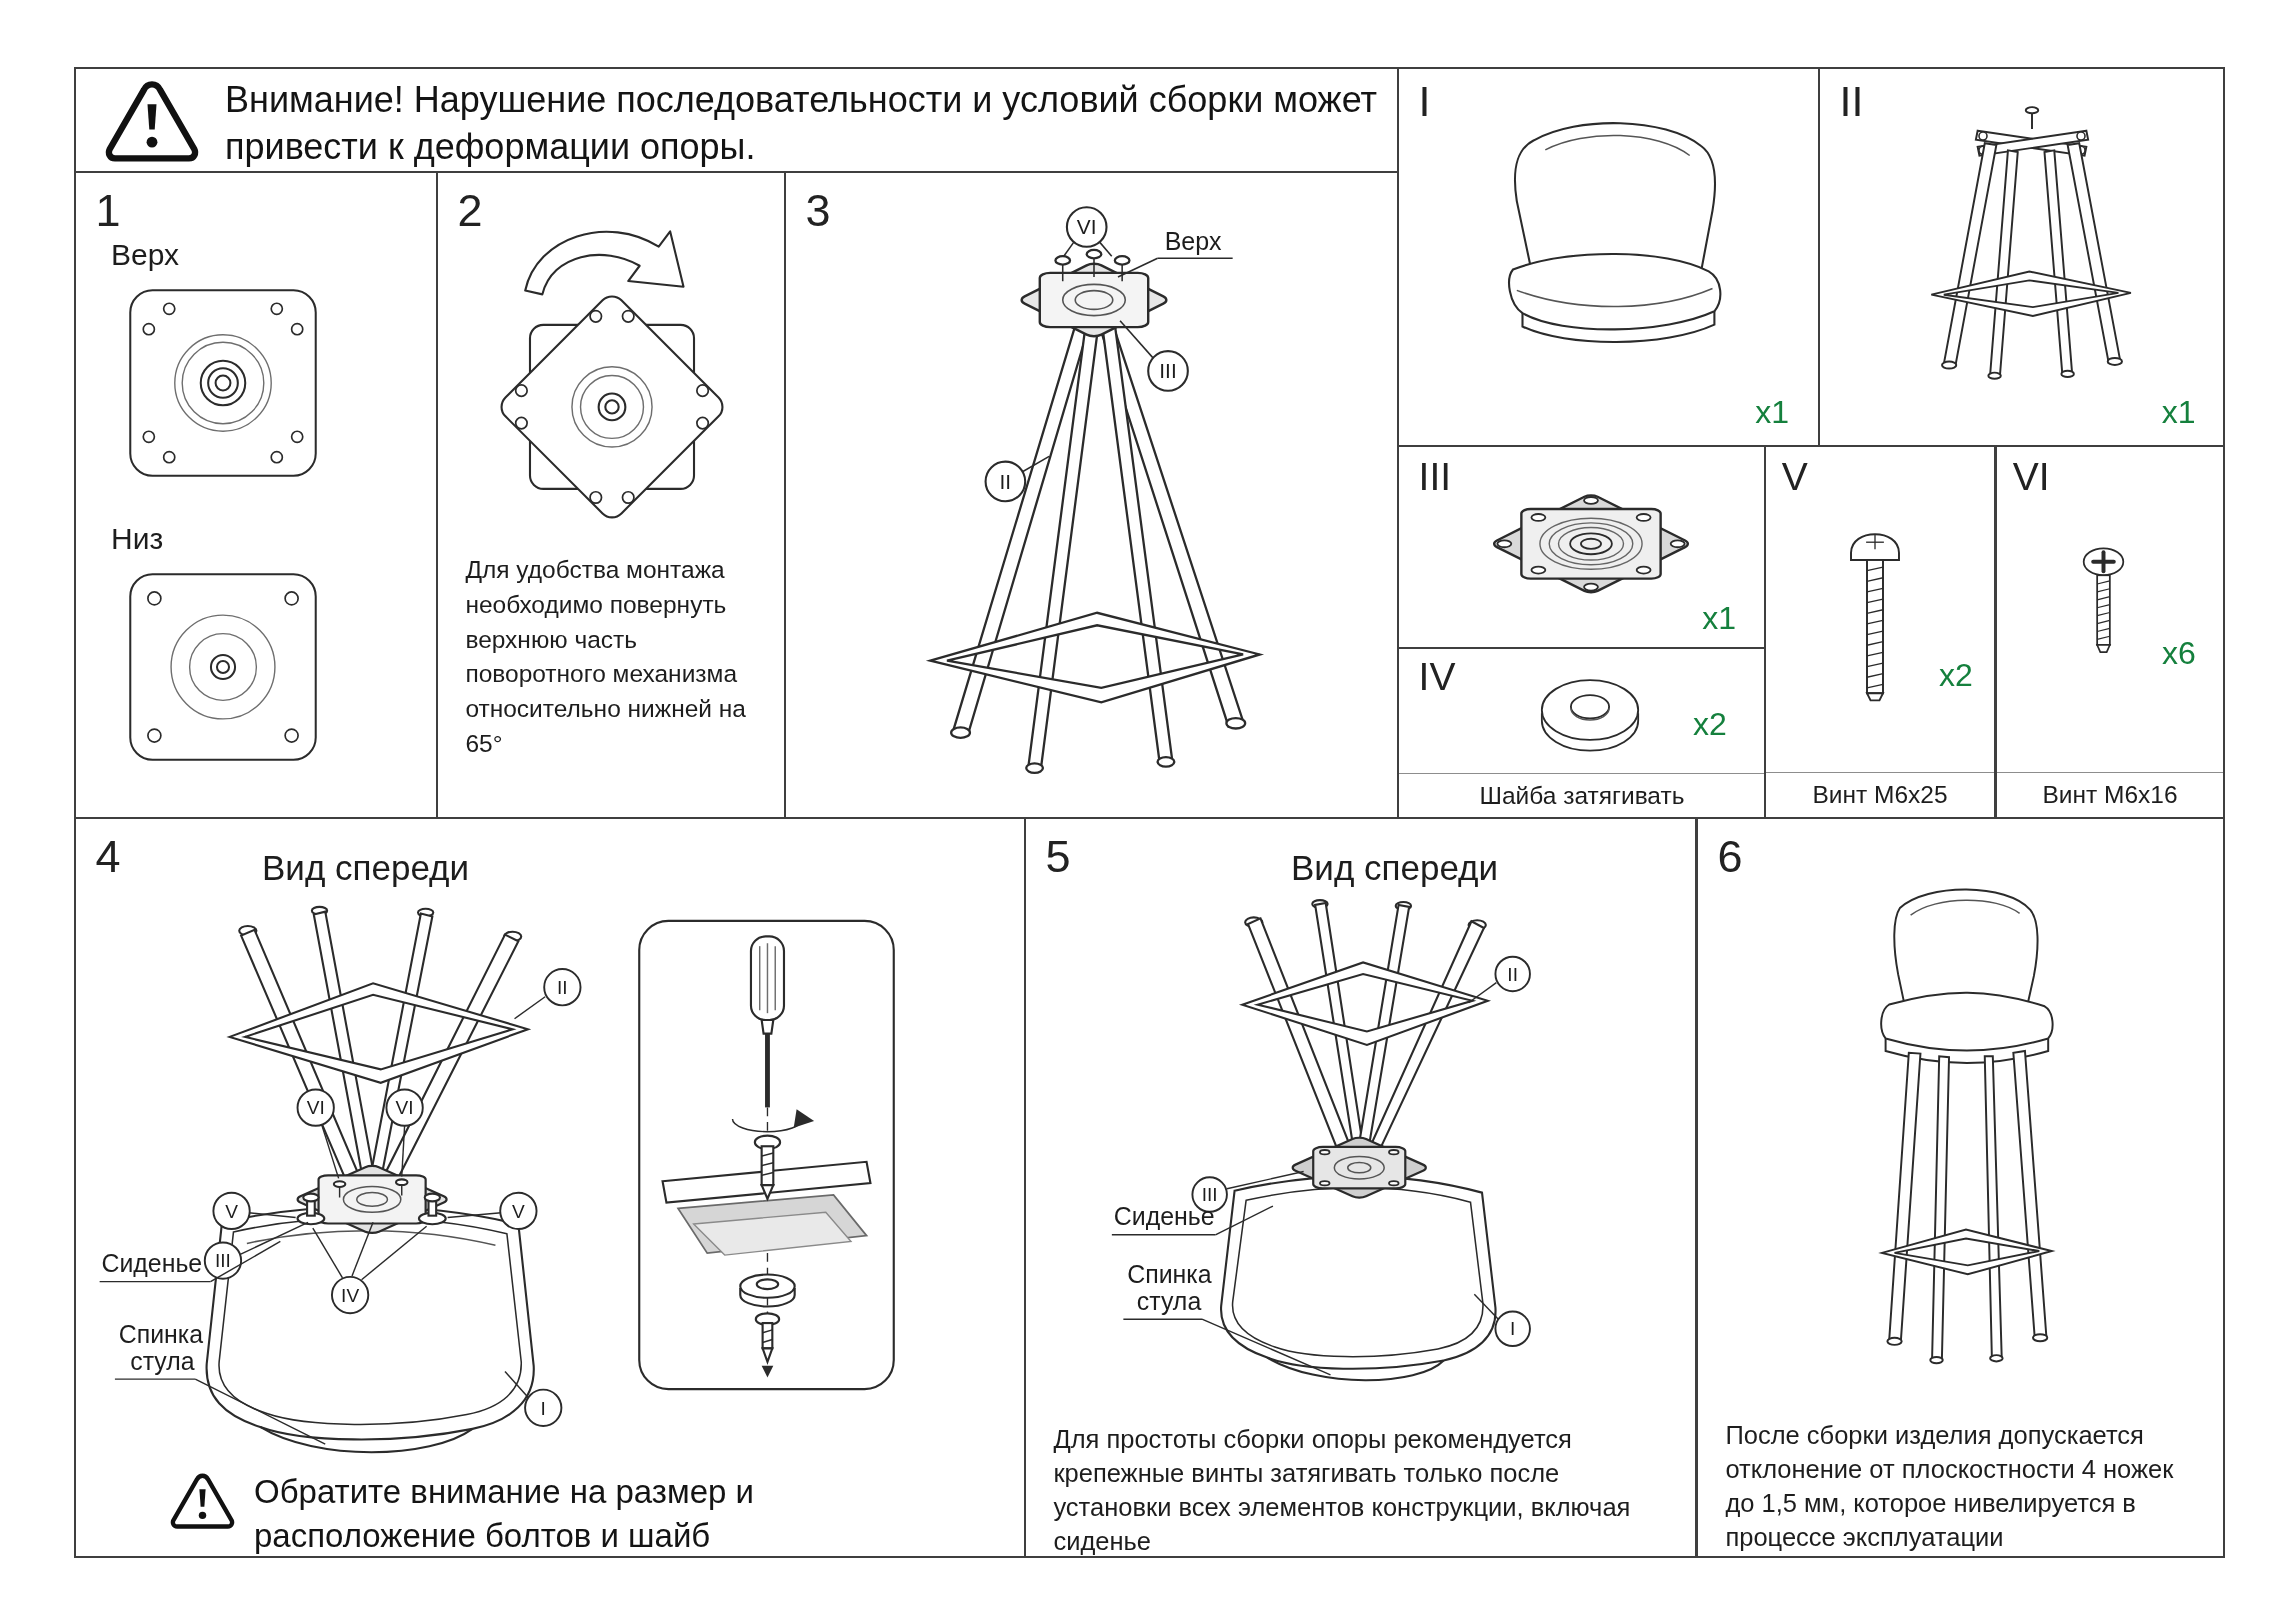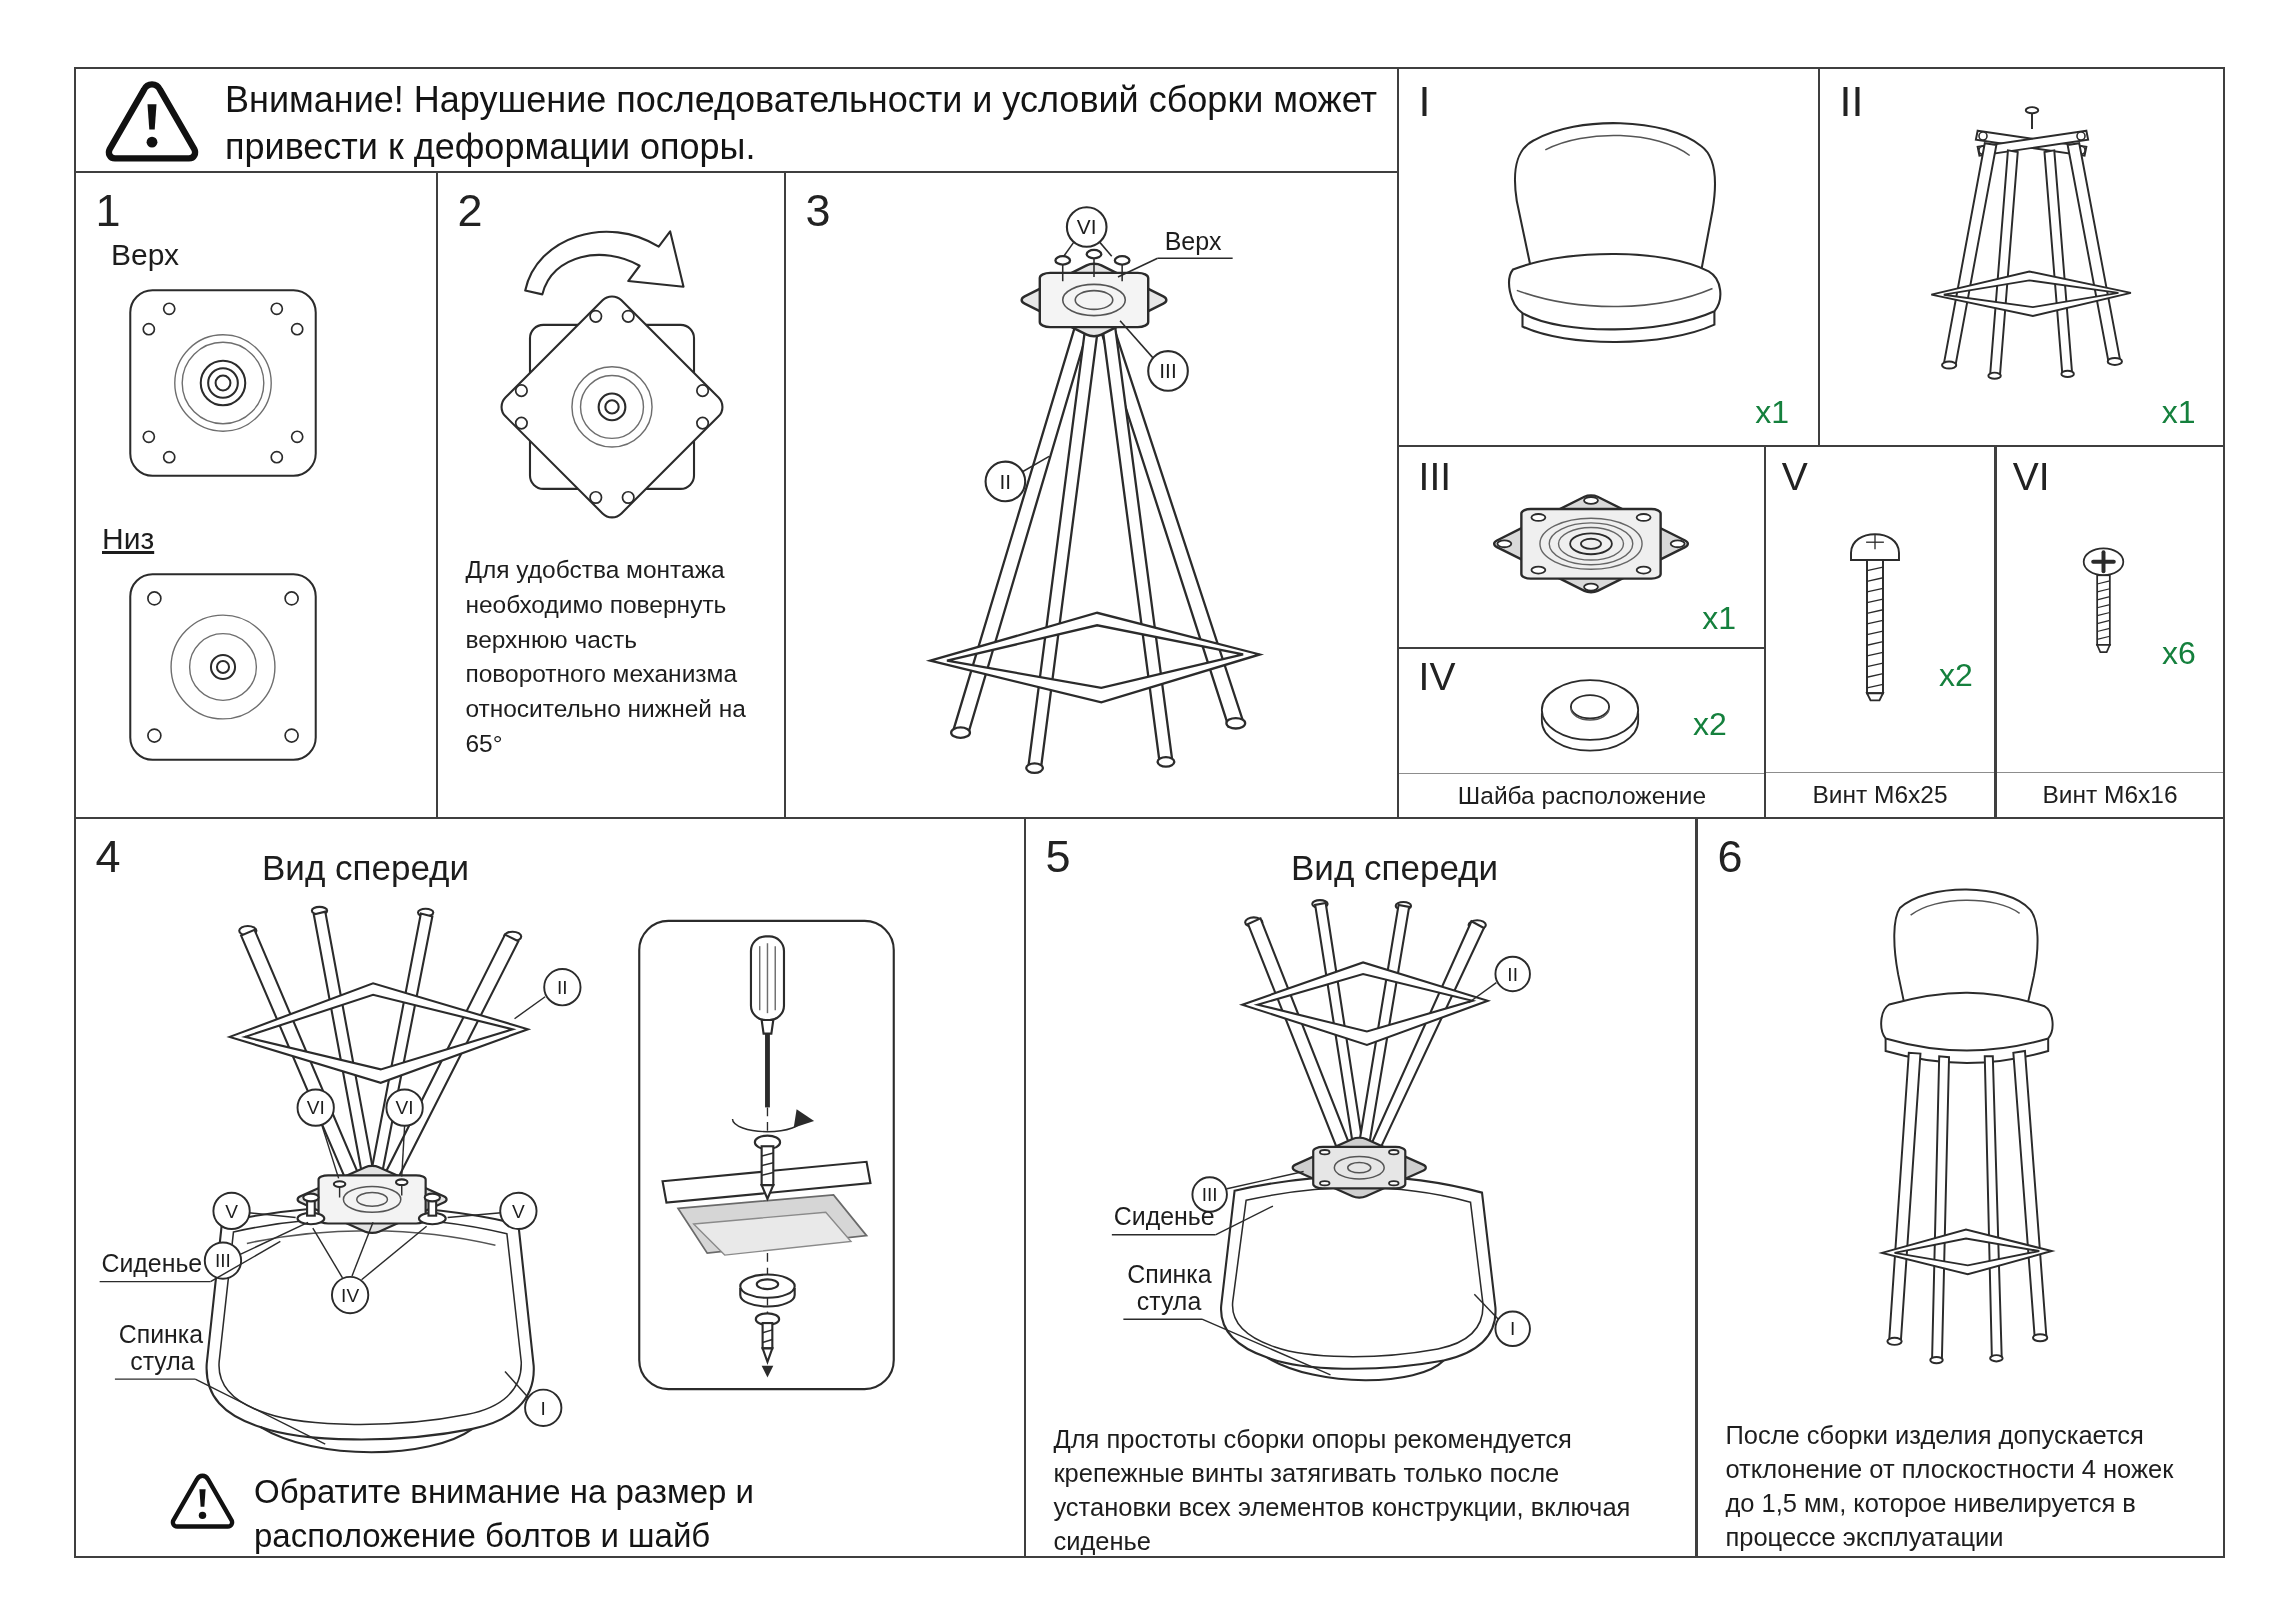--- a/index.html
+++ b/index.html
@@ -59,21 +59,21 @@
       <circle cx="190" cy="52" r="6" class="hl"></circle>
         <circle cx="190" cy="168" r="6" class="hl"></circle>
       <circle cx="52" cy="190" r="6" class="hl"></circle>
         <circle cx="168" cy="190" r="6" class="hl"></circle>
       <circle cx="110" cy="110" r="52" class="thin"></circle>
       <circle cx="110" cy="110" r="44" class="thin"></circle>
       <circle cx="110" cy="110" r="24" class="ln" stroke-width="2"></circle>
       <circle cx="110" cy="110" r="16" class="ln" stroke-width="2"></circle>
       <circle cx="110" cy="110" r="8" class="ln" stroke-width="2"></circle>
     </svg>
-    <div class="plate-label" style="left:26px; top:349px;text-decoration:underline;">Низ</div>
+    <div class="plate-label" style="left:35px; top:349px;">Низ</div>
     <svg class="abs" style="left:45px; top:392px;" width="204" height="204" viewBox="0 0 220 220">
       <rect x="10" y="10" width="200" height="200" rx="24" class="wt" stroke-width="2.5"></rect>
       <circle cx="36" cy="36" r="7" class="hl"></circle>
         <circle cx="184" cy="36" r="7" class="hl"></circle>
       <circle cx="36" cy="184" r="7" class="hl"></circle>
         <circle cx="184" cy="184" r="7" class="hl"></circle>
       <circle cx="110" cy="110" r="56" class="thin"></circle>
       <circle cx="110" cy="110" r="36" class="thin"></circle>
       <circle cx="110" cy="110" r="13" class="ln" stroke-width="2"></circle>
       <circle cx="110" cy="110" r="6.5" class="ln" stroke-width="2"></circle>
@@ -233,21 +233,21 @@
 
   <div class="box" style="left:1397px; top:647px; width:370px; height:173px;">
     <div class="roman" style="font-size:39px; top:5.9px;">IV</div>
     <svg class="abs" style="left:98px; top:15.7px;" width="191" height="100" viewBox="0 0 230 120">
       <ellipse cx="112" cy="54" rx="58" ry="36" class="wt" stroke-width="2.4"></ellipse>
       <path d="M54 58 v9 a58 36 0 0 0 116 0 v-9" class="ln"></path>
       <ellipse cx="112" cy="50" rx="23" ry="14" class="wt" stroke-width="2.4"></ellipse>
       <path d="M89 52 a23 14 0 0 0 46 0" class="thin2"></path>
     </svg>
     <div class="qty" style="left:294px; top:57px;">x2</div>
-    <div class="part-name">Шайба расположение</div>
+    <div class="part-name">Шайба затягивать</div>
   </div>
 
   <div class="box" style="left:1764px; top:445px; width:232px; height:374px;">
     <div class="roman" style="font-size:39px; left:15.7px;">V</div>
     <svg class="abs" style="left:51px; top:65px;" width="116" height="231" viewBox="0 0 130 260">
       <path d="M38 46 C38 18 92 18 92 46 L92 54 L38 54 Z" class="wt" stroke-width="2.4"></path>
       <line x1="65" y1="26" x2="65" y2="42" class="thr" stroke-width="3"></line>
       <line x1="55" y1="34" x2="75" y2="34" class="thr" stroke-width="3"></line>
       <rect x="56" y="54" width="18" height="150" class="wt"></rect>
       <line x1="56" y1="66" x2="74" y2="62" class="thr"></line>

